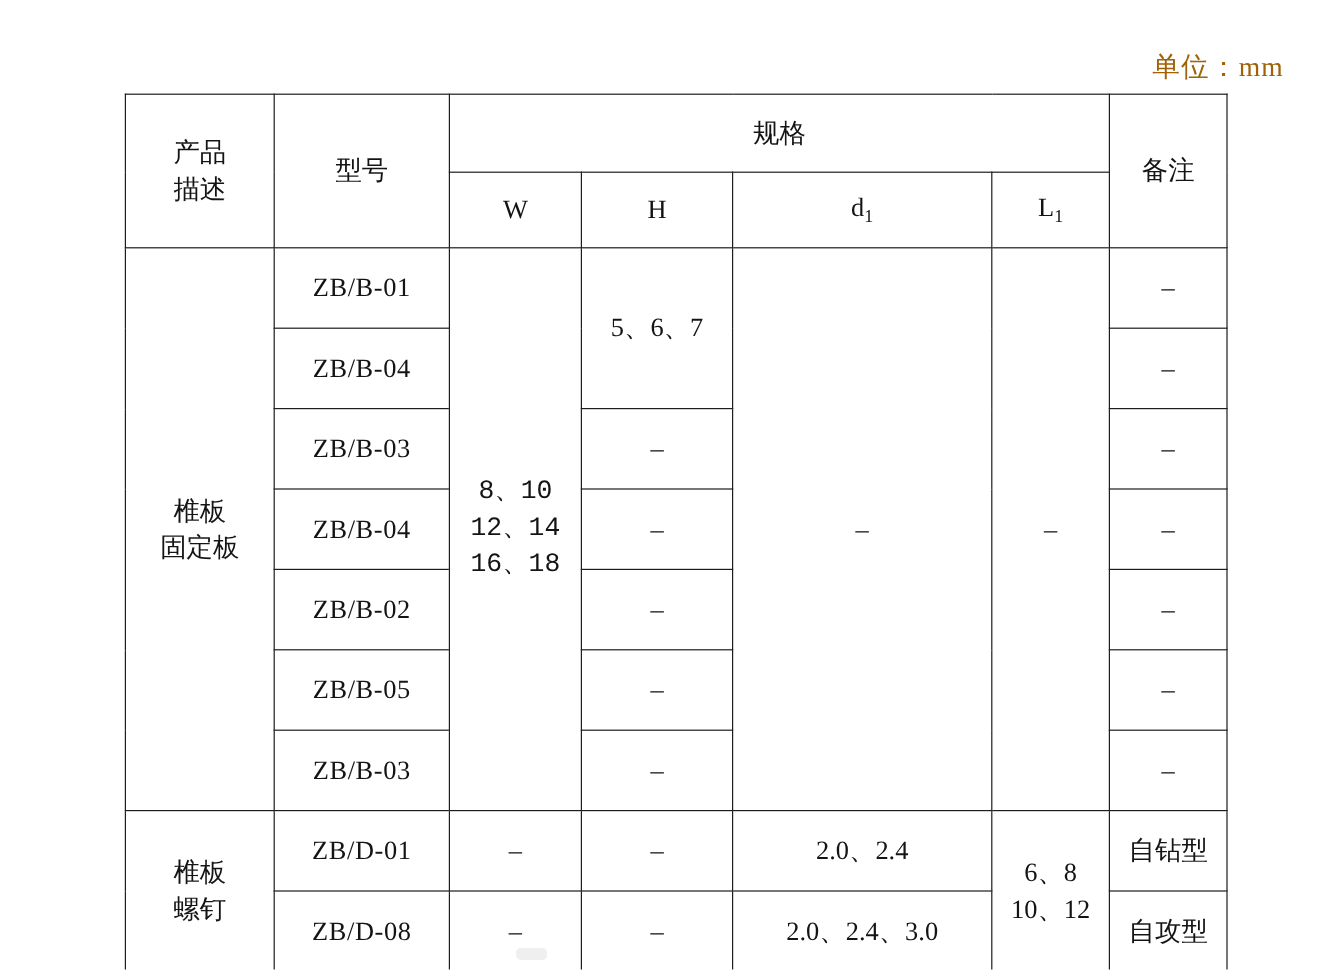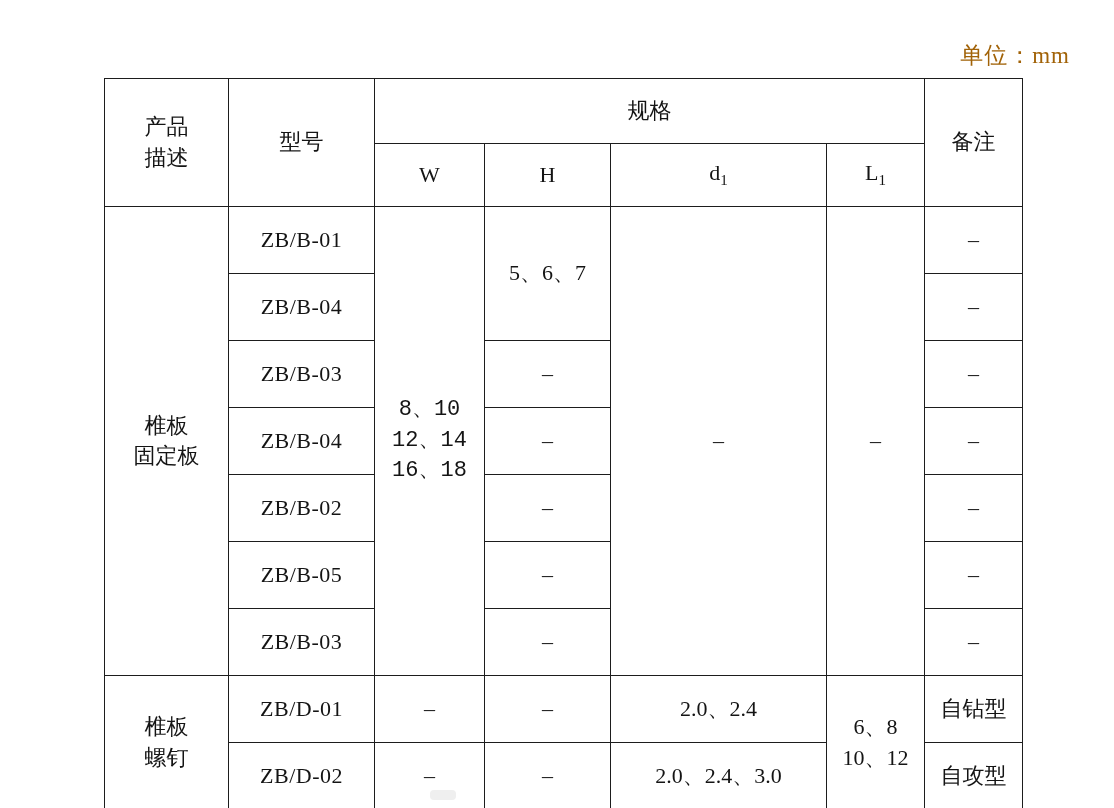--- a/index.html
+++ b/index.html
@@ -201,21 +201,21 @@
           <td class="dash">–</td>
           <td class="dash">–</td>
           <td>2.0、2.4</td>
           <td class="two-line" rowspan="2">
             <div>6、8</div>
             <div>10、12</div>
           </td>
           <td class="note-cell">自钻型</td>
         </tr>
         <tr class="screw-row">
-          <td class="model-cell">ZB/D-02</td>
+          <td class="model-cell">ZB/D-08</td>
           <td class="dash">–</td>
           <td class="dash">–</td>
           <td>2.0、2.4、3.0</td>
           <td class="note-cell">自攻型</td>
         </tr>
       </tbody>
     </table>
   </div>
 
   <div class="faint-mark"></div>

